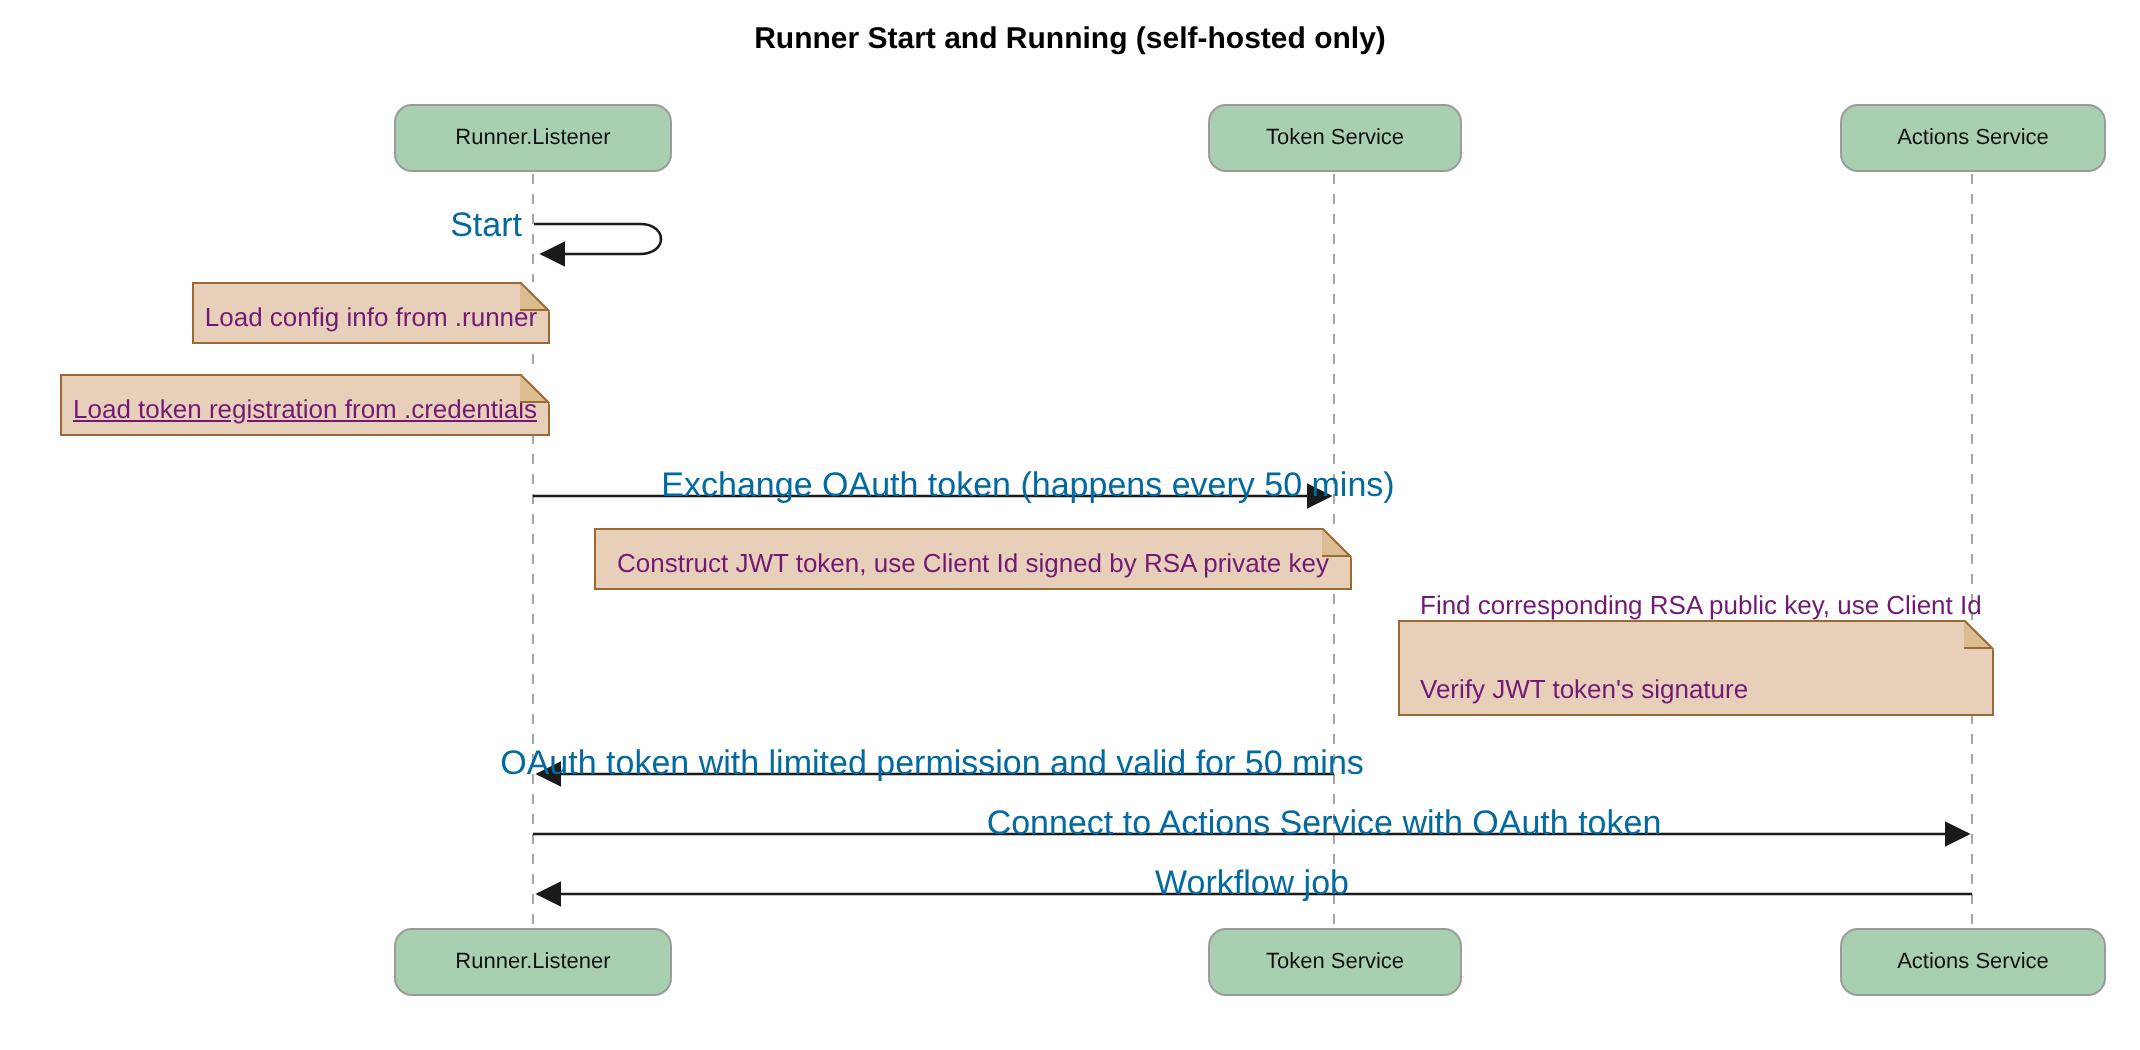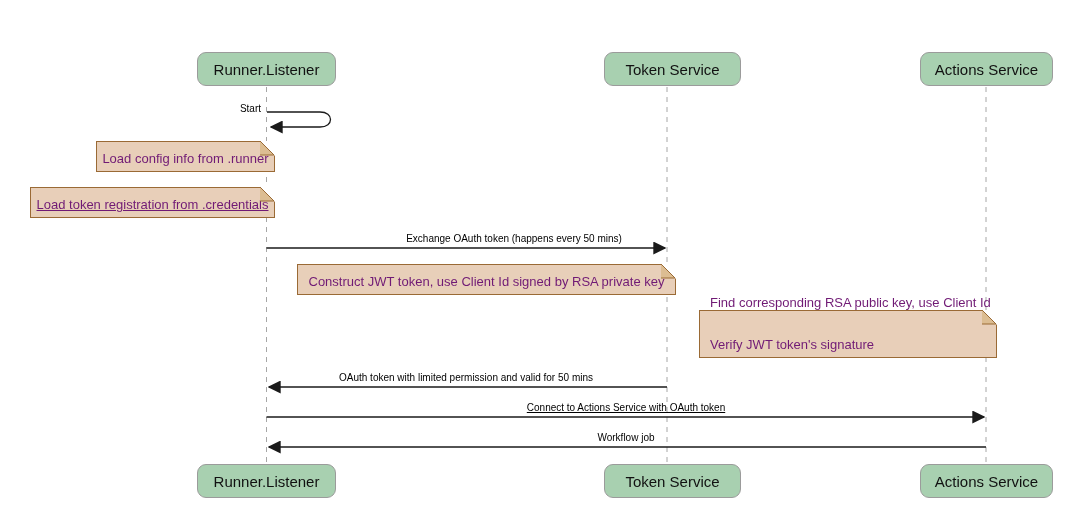--- a/index.html
+++ b/index.html
@@ -19,49 +19,50 @@
   .title{
     position:absolute;left:0;top:11px;width:100%;text-align:center;
     font-size:15px;font-weight:bold;color:#000;
   }
   .participant{
     position:absolute;height:34px;border-radius:9px;
     background:var(--participant-fill);
     border:1px solid var(--participant-border);
     box-sizing:border-box;
     display:flex;align-items:center;justify-content:center;
-    font-size:15px;color:#111;
+    font-size:11px;color:#111;
   }
   .p-runner{left:197px;width:139px;}
-  .p-token{left:604px;width:137px;}
+  .p-token{left:604px;width:127px;}
   .p-actions{left:920px;width:133px;text-align:right;}
   .p-top{top:52px;}
   .p-bottom{top:464px;}
   svg.layer{position:absolute;left:0;top:0;}
   .msg-label{
-    position:absolute;font-size:10px;color:#000000;white-space:nowrap;
+    position:absolute;font-size:17px;color:#0369a1;white-space:nowrap;
   }
   .msg-center{transform:translateX(-50%);}
   .msg-right{transform:translateX(-100%);}
   .note{
     position:absolute;background:var(--note-fill);
     border:1px solid var(--note-border);box-sizing:border-box;
     font-size:13px;color:#701a75;
     display:flex;flex-direction:column;justify-content:flex-end;
     padding:4px 10px;white-space:nowrap;margin-left:20px;
   }
   .note.centered{align-items:center;text-align:center;}
   .note .fold{position:absolute;top:-1px;right:-1px;}
   .note-line{line-height:17px;}
 </style>
 </head>
 <body>
 
 <div id="diagram">
 
+  <div class="title">Runner Start and Running (self-hosted only)</div>
 
   <svg class="layer" width="1070" height="525">
     <defs>
       <marker id="arrowhead" viewBox="0 0 10 10" refX="9" refY="5" markerWidth="10" markerHeight="10" orient="auto-start-reverse">
         <path d="M0,0 L10,5 L0,10 Z" fill="#1a1a1a"></path>
       </marker>
     </defs>
 
     <line x1="266.5" y1="87" x2="266.5" y2="464" stroke="#a6a6a6" stroke-width="1" stroke-dasharray="5,5"></line>
     <line x1="667" y1="87" x2="667" y2="464" stroke="#a6a6a6" stroke-width="1" stroke-dasharray="5,5"></line>
@@ -94,21 +95,21 @@
   <div class="participant p-token p-bottom">
     <span>Token Service</span>
   </div>
   <div class="participant p-actions p-bottom">
     <span>Actions Service</span>
   </div>
 
   <div class="msg-label msg-right" style="left:261px;top:103px;">Start</div>
   <div class="msg-label msg-center" style="left:466px;top:233px;margin-left:48px;">Exchange OAuth token (happens every 50 mins)</div>
   <div class="msg-label msg-center" style="left:466px;top:372px;">OAuth token with limited permission and valid for 50 mins</div>
-  <div class="msg-label msg-center" style="left:626px;top:402px;text-decoration:underline;">Connect to Actions Service with OAuth token</div>
+  <div class="msg-label msg-center" style="left:662px;top:402px;">Connect to Actions Service with OAuth token</div>
   <div class="msg-label msg-center" style="left:626px;top:432px;">Workflow job</div>
 
   <div class="note centered" style="left:76px;top:141px;width:179px;height:31px;">
     <div class="note-line">Load config info from .runner</div>
     <svg class="fold" width="15" height="15">
       <path d="M0 0 L15 0 L15 15 Z" fill="#ffffff"></path>
       <path d="M0 0 L14 14 L0 14" fill="#dcbd92" stroke="#9a6a35" stroke-width="1"></path>
     </svg>
   </div>
 

